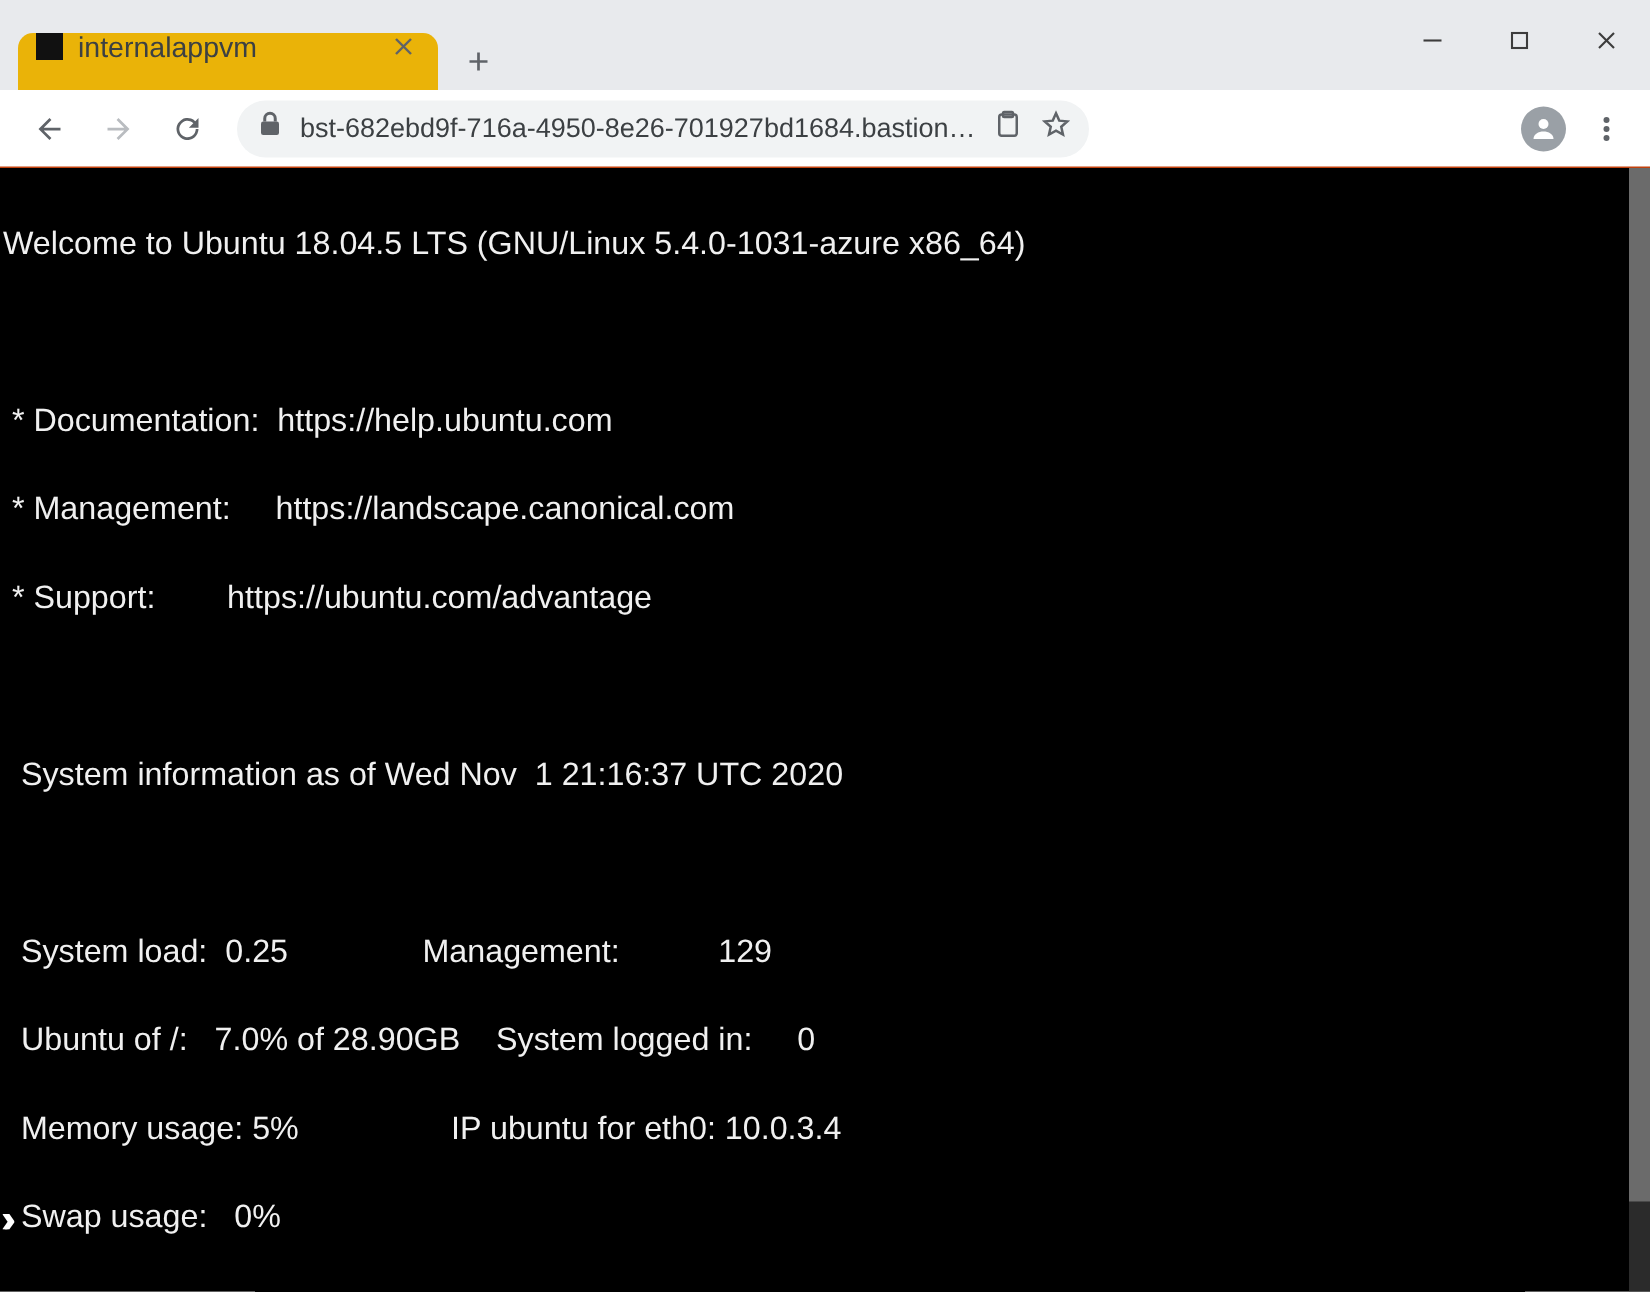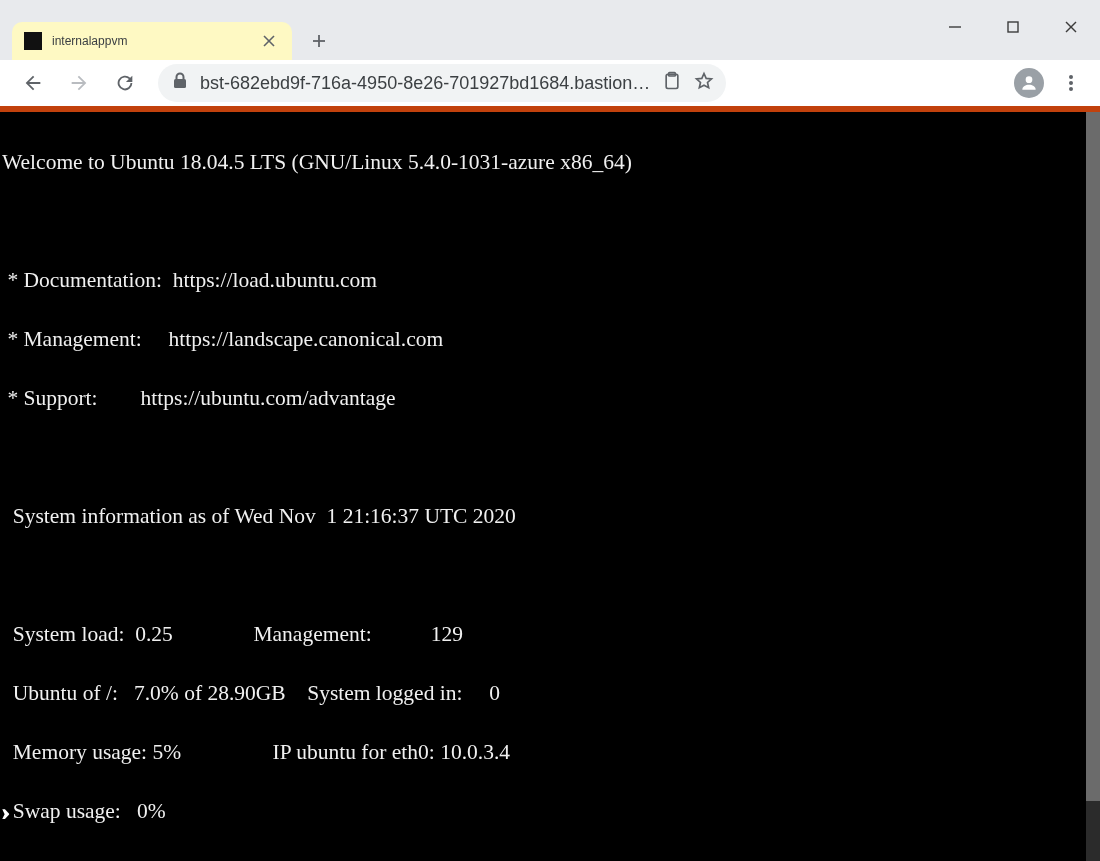--- a/index.html
+++ b/index.html
@@ -38,30 +38,29 @@
   
   .tabstrip {
     height: 44px;
     background: #e8eaed;
     display: flex;
     align-items: flex-end;
     padding-left: 12px;
   }
   .tab {
     position: relative;
-    background: #fef9c3;
+    background: #eab308;
     border-top-left-radius: 10px;
     border-top-right-radius: 10px;
     height: 38px;
     display: flex;
-    align-items: center;
     padding: 0 14px 0 12px;
     min-width: 280px;
     max-width: 340px;
-    font-size: 12px;
+    font-size: 19px;
     color: #3c4043;
     gap: 10px;
   }
   .tab .favicon {
     width: 18px;
     height: 18px;
     background: #111;
   }
   .tab .tab-title { flex: 1; white-space: nowrap; overflow: hidden; text-overflow: ellipsis; }
   .tab .tab-close {
@@ -72,21 +71,21 @@
     width: 34px; height: 34px;
     display:flex; align-items:center; justify-content:center;
     margin-left: 10px; margin-bottom: 2px;
     color:#5f6368;
   }
 
   
   .toolbar {
     height: 52px;
     background: #ffffff;
-    border-bottom: 6px solid #c2410c;
+    border-bottom: 1px solid #c2410c;
     display: flex;
     align-items: center;
     padding: 0 10px 0 14px;
     gap: 8px;
   }
   .nav-btn {
     width: 38px; height: 38px;
     display:flex; align-items:center; justify-content:center;
     color:#5f6368;
     border-radius: 50%;
@@ -123,21 +122,21 @@
   .avatar svg { fill:#fff; }
   .menu-btn { width:38px; height:38px; display:flex; align-items:center; justify-content:center; color:#5f6368; }
 
   
   .content {
     position: relative;
     width: 100%;
     height: calc(861px - 16px - 44px - 52px);
     background: #000;
     color: #f0f0f0;
-    font-family: Liberation Serif, serif;
+    font-family: Liberation Sans, sans-serif;
     font-size: 21.5px;
     line-height: 29.5px;
     padding: 6px 0 0 2px;
     white-space: pre;
     overflow: hidden;
   }
   .content .line { white-space: pre; }
   .scrollbar {
     position: absolute;
     top: 0; right: 0;
@@ -256,21 +255,21 @@
         <circle cx="9" cy="3" r="2" fill="#5f6368"></circle>
         <circle cx="9" cy="9" r="2" fill="#5f6368"></circle>
         <circle cx="9" cy="15" r="2" fill="#5f6368"></circle>
       </svg>
   </div>
 </div>
 
 <div class="content">
 <div class="line">Welcome to Ubuntu 18.04.5 LTS (GNU/Linux 5.4.0-1031-azure x86_64)</div>
 <div class="line"> </div>
-<div class="line"><span> * Documentation:</span>  <span>https://load.ubuntu.com</span></div>
+<div class="line"><span> * Documentation:</span>  <span>https://help.ubuntu.com</span></div>
 <div class="line"><span> * Management:</span>     <span>https://landscape.canonical.com</span></div>
 <div class="line"><span> * Support:</span>        <span>https://ubuntu.com/advantage</span></div>
 <div class="line"> </div>
 <div class="line">  System information as of Wed Nov  1 21:16:37 UTC 2020</div>
 <div class="line"> </div>
 <div class="line"><span>  System load:  </span><span>0.25</span>               <span>Management:           </span><span>129</span></div>
 <div class="line"><span>  Ubuntu of /:   </span><span>7.0% of 28.90GB</span>    <span>System logged in:     </span><span>0</span></div>
 <div class="line"><span>  Memory usage: </span><span>5%</span>                 <span>IP ubuntu for eth0: </span><span>10.0.3.4</span></div>
 <div class="line"><span>  Swap usage:   </span><span>0%</span></div>
 <div class="line"> </div>

